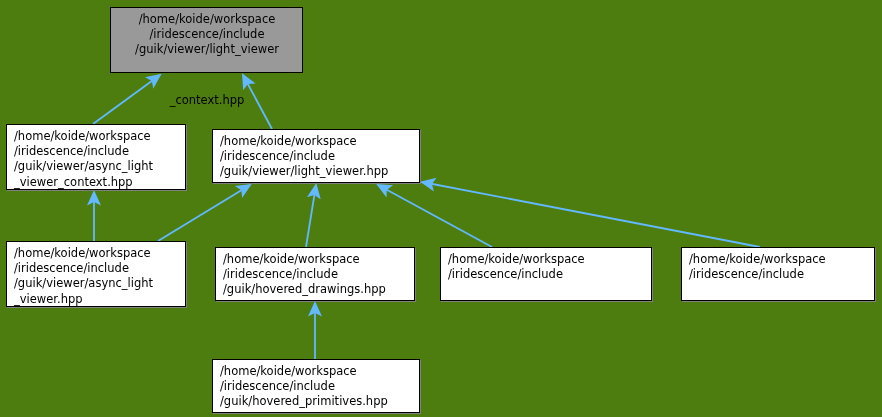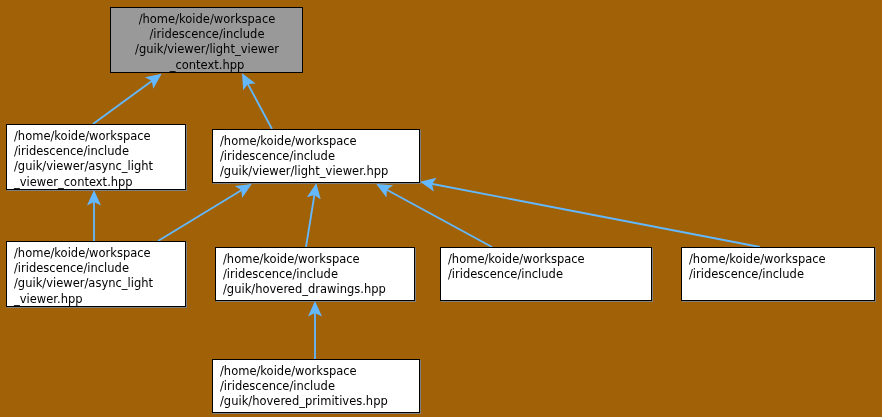--- a/index.html
+++ b/index.html
@@ -4,21 +4,21 @@
 <style>
   html, body {
     margin: 0;
     padding: 0;
     background: #000000;
   }
   #canvas {
     position: relative;
     width: 882px;
     height: 417px;
-    background: #a16207;
+    background: #4d7c0f;
     overflow: hidden;
     font-family: "DejaVu Sans", sans-serif;
   }
   #graph-svg {
     position: absolute;
     left: 0;
     top: 0;
     width: 882px;
     height: 417px;
   }
@@ -62,21 +62,21 @@
         <line x1="94" y1="241" x2="94" y2="192" stroke="#63b8ff" stroke-width="1.8" marker-end="url(#arrowhead)"></line>
         <line x1="158" y1="241" x2="250" y2="185" stroke="#63b8ff" stroke-width="1.8" marker-end="url(#arrowhead)"></line>
         <line x1="306" y1="247" x2="316" y2="185" stroke="#63b8ff" stroke-width="1.8" marker-end="url(#arrowhead)"></line>
         <line x1="492" y1="247" x2="378" y2="185" stroke="#63b8ff" stroke-width="1.8" marker-end="url(#arrowhead)"></line>
         <line x1="760" y1="247" x2="422" y2="182" stroke="#63b8ff" stroke-width="1.8" marker-end="url(#arrowhead)"></line>
         <line x1="315" y1="359" x2="315" y2="303" stroke="#63b8ff" stroke-width="1.8" marker-end="url(#arrowhead)"></line>
       </g>
   </svg>
 
   <div id="nodes-layer">
-      <div class="node root" style="left: 110px; top: 7px; width: 193px; height: 66px; box-shadow: none;"><span class="line">/home/koide/workspace</span><span class="line">/iridescence/include</span><span class="line">/guik/viewer/light_viewer</span><span class="line" style="text-align: center;">_context.hpp</span></div>
+      <div class="node root" style="left: 110px; top: 7px; width: 193px; height: 66px; box-shadow: none;"><span class="line">/home/koide/workspace</span><span class="line">/iridescence/include</span><span class="line">/guik/viewer/light_viewer</span><span class="line" style="text-align: center; margin-top: 35px;">_context.hpp</span></div>
       <div class="node" style="left: 6px; top: 124px; width: 180px; height: 66px;"><span class="line">/home/koide/workspace</span><span class="line">/iridescence/include</span><span class="line">/guik/viewer/async_light</span><span class="line" style="text-align: left;">_viewer_context.hpp</span></div>
       <div class="node" style="left: 212px; top: 129px; width: 208px; height: 54px;"><span class="line">/home/koide/workspace</span><span class="line">/iridescence/include</span><span class="line">/guik/viewer/light_viewer.hpp</span></div>
       <div class="node" style="left: 6px; top: 241px; width: 180px; height: 66px;"><span class="line">/home/koide/workspace</span><span class="line">/iridescence/include</span><span class="line">/guik/viewer/async_light</span><span class="line" style="text-align: left;">_viewer.hpp</span></div>
       <div class="node" style="left: 215px; top: 247px; width: 200px; height: 54px;"><span class="line">/home/koide/workspace</span><span class="line">/iridescence/include</span><span class="line">/guik/hovered_drawings.hpp</span></div>
       <div class="node" style="left: 440px; top: 247px; width: 212px; height: 54px;"><span class="line">/home/koide/workspace</span><span class="line">/iridescence/include</span></div>
       <div class="node" style="left: 681px; top: 247px; width: 194px; height: 54px;"><span class="line">/home/koide/workspace</span><span class="line">/iridescence/include</span></div>
       <div class="node" style="left: 212px; top: 359px; width: 208px; height: 54px;"><span class="line">/home/koide/workspace</span><span class="line">/iridescence/include</span><span class="line">/guik/hovered_primitives.hpp</span></div>
     </div>
 
 </div>

